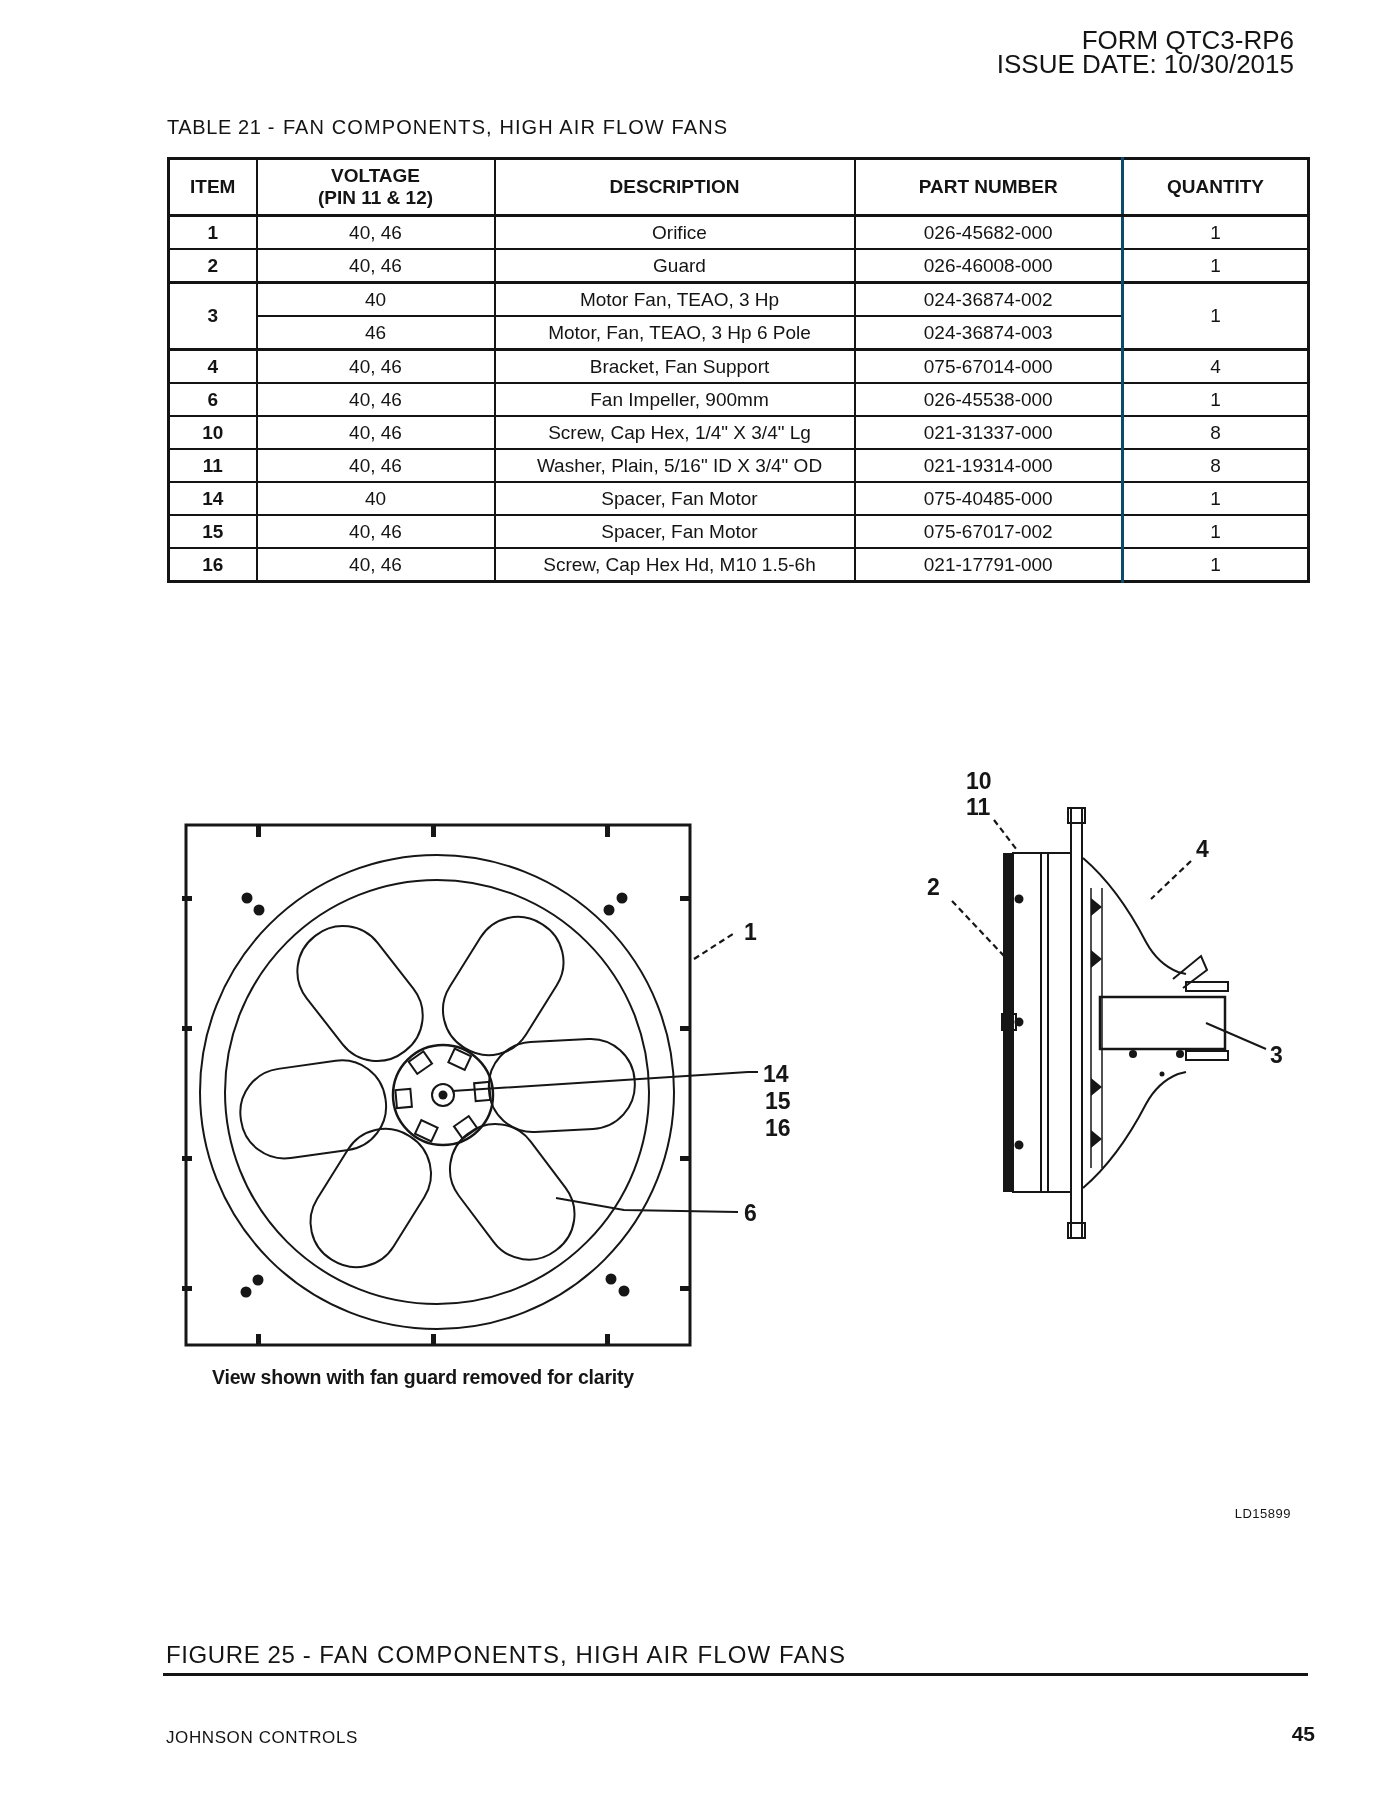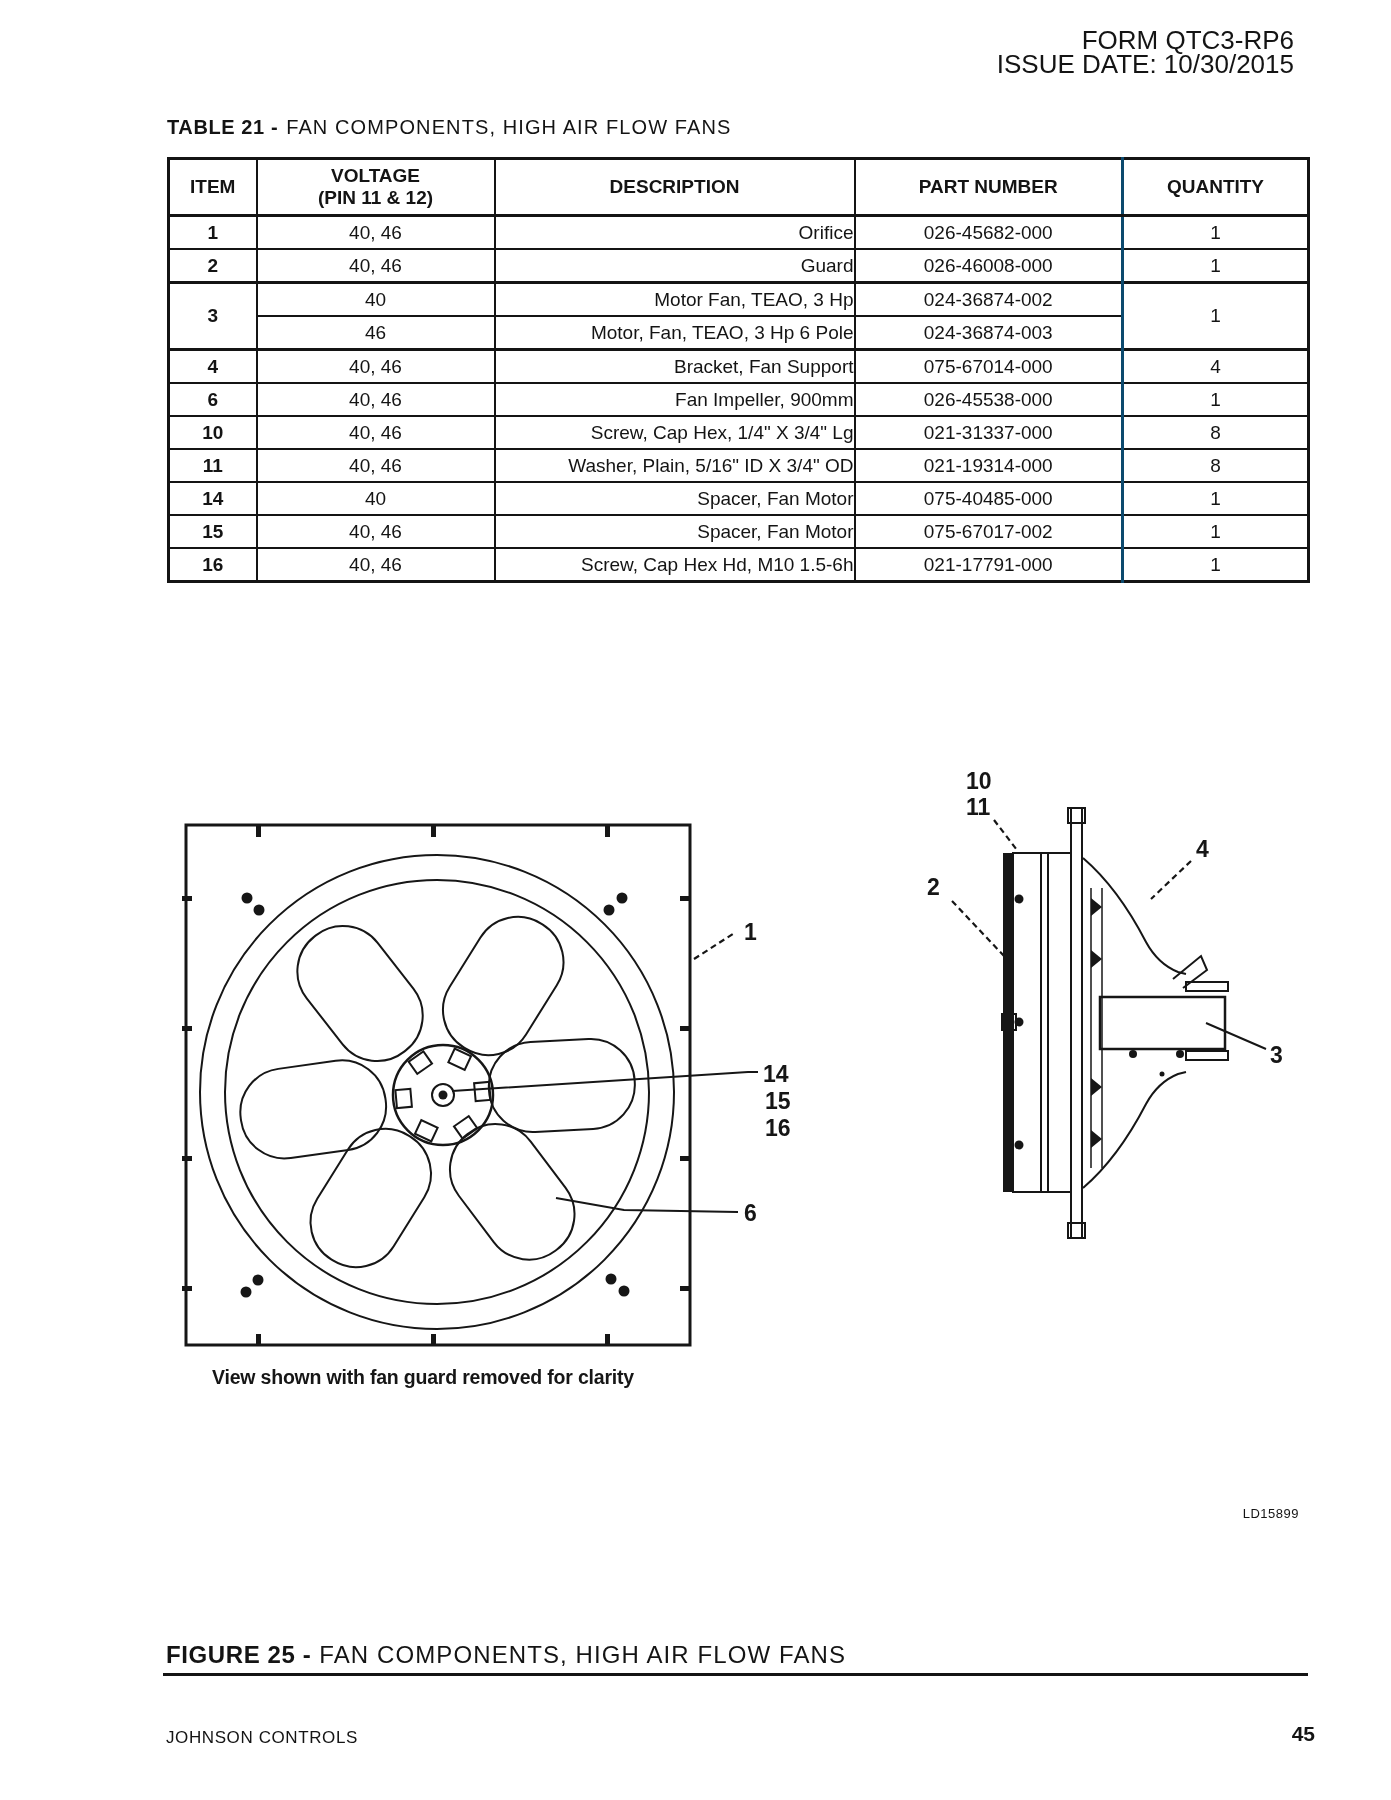--- a/index.html
+++ b/index.html
@@ -2,35 +2,35 @@
 <html><head>
 <meta charset="utf-8">
 <style>
   html,body{margin:0;padding:0;background:#e8e8e8;}
   .page{position:relative;width:1391px;height:1800px;background:#ffffff;
         font-family:"Liberation Sans",sans-serif;color:#141414;overflow:hidden;margin:0 auto;}
   
   .hdr{position:absolute;top:28px;right:97px;text-align:right;font-size:26px;line-height:24px;}
   
   .tbl-title{position:absolute;left:167px;top:116px;font-size:20px;letter-spacing:1.1px;white-space:nowrap;}
-  .tbl-title .b, .fig-title .b{font-weight:bold;margin-right:8px;letter-spacing:0.6px;text-align:right;}
+  .tbl-title .b, .fig-title .b{font-weight:normal;margin-right:8px;letter-spacing:0.6px;text-align:right;}
   
   table.parts{position:absolute;left:167px;top:157px;width:1140px;border-collapse:collapse;
               table-layout:fixed;border:3px solid #141414;}
   table.parts th,table.parts td{border:2px solid #141414;font-size:19px;text-align:center;
               padding:0;vertical-align:middle;overflow:hidden;white-space:nowrap;}
   table.parts thead th{height:54px;font-weight:bold;line-height:22px;border-bottom:3px solid #141414;}
   table.parts td{height:31px;}
-  table.parts td.desc{text-align:right;padding-left:10px;}
+  table.parts td.desc{text-align:center;padding-left:10px;}
   table.parts td.item{font-weight:bold;}
   table.parts td.qty,table.parts th.qty-h{border-left:3px solid #0c4a6e;}
   table.parts tr.thick-top td{border-top:3px solid #141414;}
   
   svg.fig{position:absolute;left:0;top:680px;}
-  .ld{position:absolute;top:1506px;right:92px;font-size:13px;letter-spacing:0.5px;}
+  .ld{position:absolute;top:1506px;right:100px;font-size:13px;letter-spacing:0.5px;}
   .fig-title{position:absolute;left:166px;top:1641px;font-size:24px;letter-spacing:1.1px;white-space:nowrap;}
   .rule{position:absolute;left:163px;top:1673px;width:1145px;height:3px;background:#141414;}
   .foot-l{position:absolute;left:166px;top:1728px;font-size:17px;letter-spacing:0.6px;}
   .foot-r{position:absolute;right:76px;top:1722px;font-size:21px;font-weight:bold;}
   
   .ink{stroke:#161616;fill:none;}
   .callout{font-family:"Liberation Sans",sans-serif;font-weight:bold;font-size:23px;fill:#161616;}
   .note{font-family:"Liberation Sans",sans-serif;font-weight:bold;font-size:19.5px;fill:#161616;letter-spacing:-0.2px;}
 </style>
 </head>

